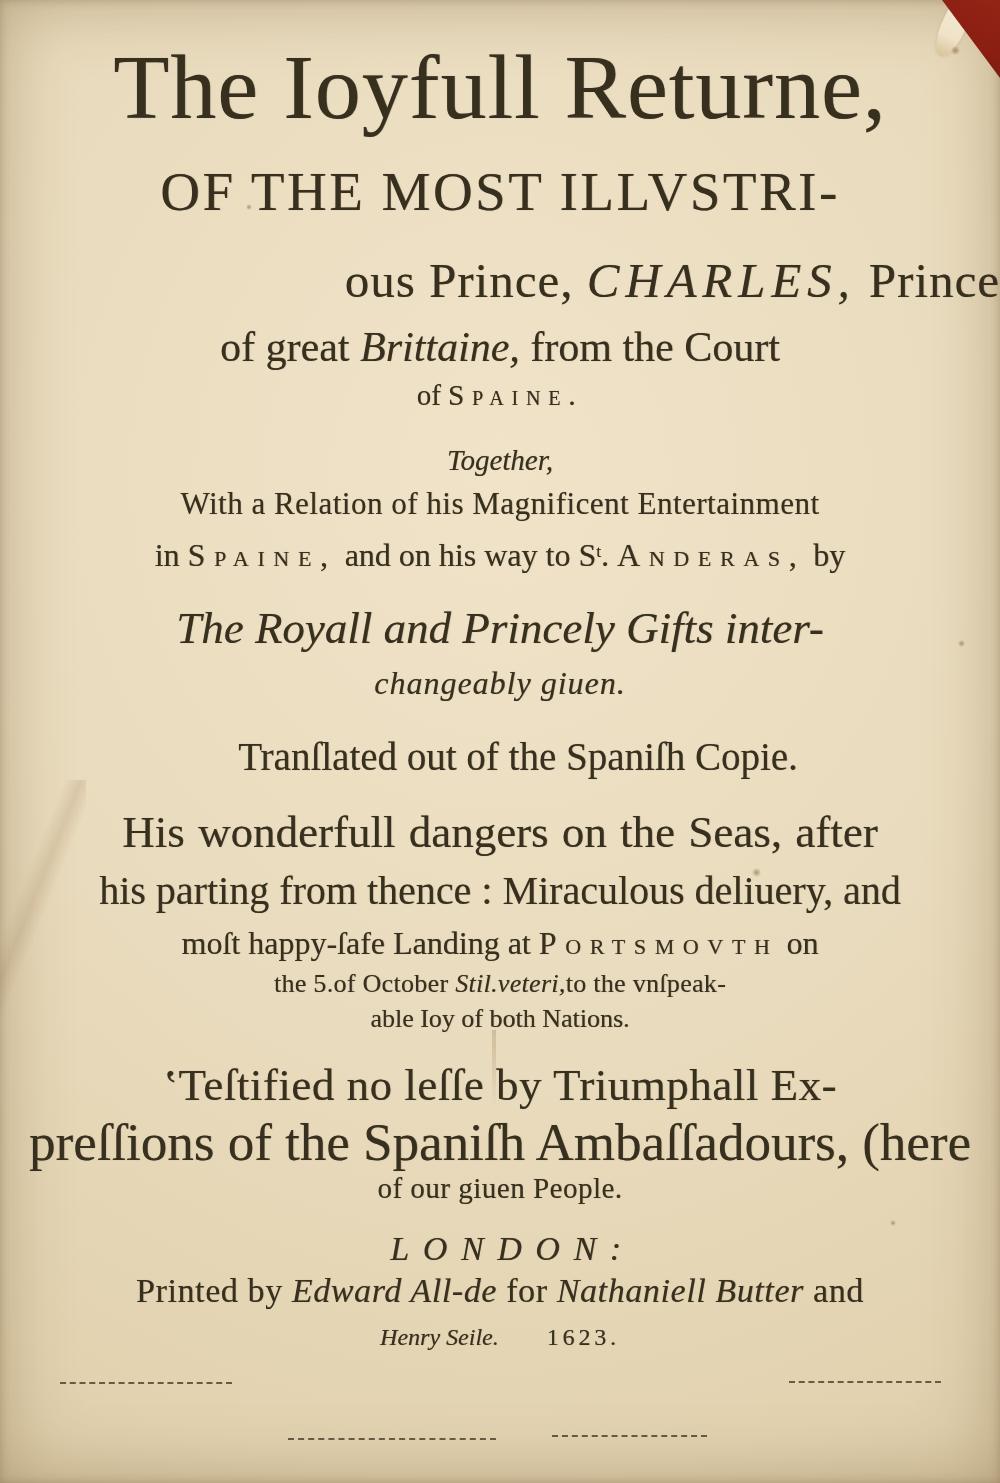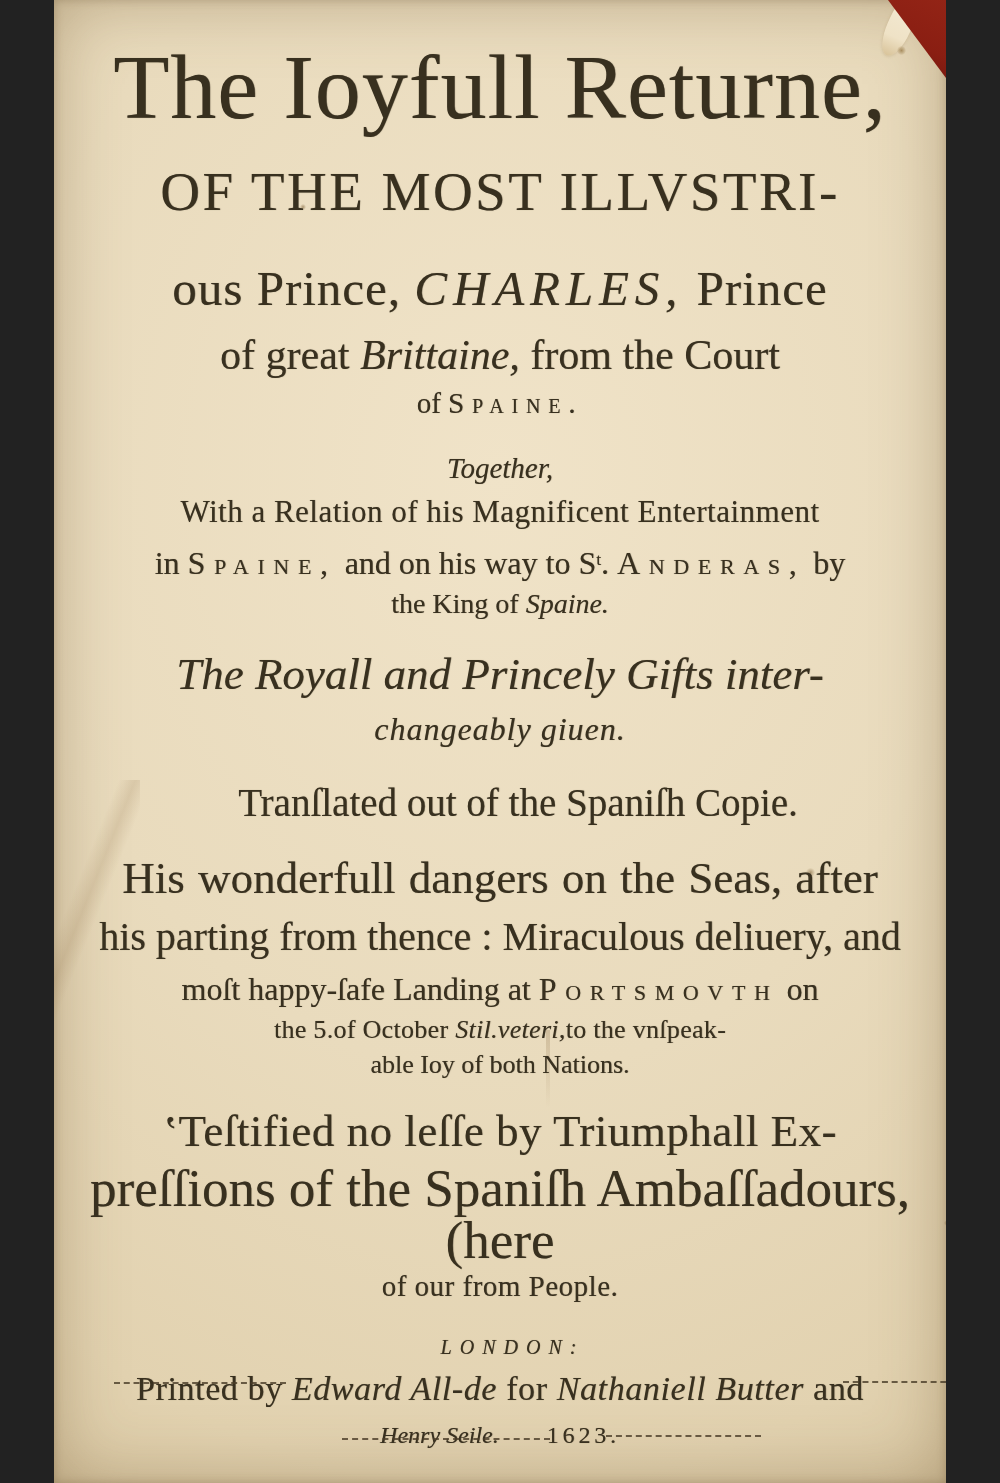--- a/index.html
+++ b/index.html
@@ -1,18 +1,18 @@
 <!DOCTYPE html>
 <html><head>
 <meta charset="utf-8">
 <style>
   html,body { margin:0; padding:0; background:#222; }
   .page {
     position:relative;
-    width:892px; height:1483px;
+    width:1000px; height:1483px;
     margin:0 auto;
     overflow:hidden;
     font-family:"Liberation Serif","DejaVu Serif",serif;
     background:
       radial-gradient(ellipse 120% 90% at 50% 32%, #f0e3c8 0%, #e9dbbd 45%, #e2d2b0 76%, #d3c09a 100%);
     box-shadow: inset 0 0 70px rgba(110,85,45,.38), inset 0 0 10px rgba(90,70,40,.30);
     color:var(--ink,#38301f);
   }
   
   .text-block { position:relative; z-index:2; padding-top:30px; }
@@ -25,40 +25,40 @@
   .seg-r   { }
   .seg-i   { font-style:italic; }
   .seg-ic  { font-style:italic; letter-spacing:.12em; }
   .seg-isp { font-style:italic; letter-spacing:.40em; }
   .seg-sc  { font-variant:small-caps; letter-spacing:.27em; }
   .seg-sup { font-size:.55em; vertical-align:.5em; letter-spacing:0; }
   .seg-num { letter-spacing:.16em; }
 
   .l01 { font-size:92px; line-height:115px; letter-spacing:1px; }
   .l02 { font-size:55px; line-height:66px;  margin-top:14px; letter-spacing:2.5px; }
-  .l03 { font-size:49px; line-height:64px;  margin-top:32px; letter-spacing:1px; }
+  .l03 { font-size:49px; line-height:64px;  margin-top:24px; letter-spacing:1px;text-align:right; }
   .l04 { font-size:42px; line-height:56px;  margin-top:6px; }
   .l05 { font-size:29px; line-height:40px; }
   .l06 { font-size:29px; line-height:38px;  margin-top:26px; }
   .l07 { font-size:31px; line-height:50px;  letter-spacing:.5px; }
   .l08 { font-size:32px; line-height:44px; }
   .l09 { font-size:28px; line-height:38px; }
   .l10 { font-size:45px; line-height:58px;  margin-top:22px; }
   .l11 { font-size:32px; line-height:44px;  margin-top:4px; letter-spacing:1px; }
   .l12 { font-size:39px; line-height:52px;  margin-top:26px;padding-left:36px; }
   .l13 { font-size:45px; line-height:58px;  margin-top:20px; word-spacing:2px; }
   .l14 { font-size:40px; line-height:56px;  margin-top:2px; }
   .l15 { font-size:32px; line-height:44px;  margin-top:2px; }
   .l16 { font-size:26px; line-height:35px;  margin-top:1px; letter-spacing:.3px;text-align:center; }
   .l17 { font-size:26px; line-height:35px; }
   .l18 { font-size:45px; line-height:58px;  margin-top:20px; letter-spacing:.5px; }
   .l19 { font-size:53px; line-height:52px;  margin-top:2px; }
   .l20 { font-size:34px; line-height:46px; }
   .l21 { font-size:29px; line-height:40px;  letter-spacing:.5px; }
-  .l22 { font-size:20px; line-height:38px;  margin-top:22px;margin-left:25px; }
+  .l22 { font-size:34px; line-height:38px;  margin-top:22px;margin-left:25px; }
   .l23 { font-size:34px; line-height:46px;  letter-spacing:.6px; }
   .l24 { font-size:24px; line-height:46px;  }
 
   
   .corner-triangle {
     position:absolute; top:0; right:0; width:58px; height:78px; z-index:3;
     background:linear-gradient(205deg,#932416 0%, #8a1e12 55%, #6e160d 100%);
     clip-path:polygon(0 0, 100% 0, 100% 100%);
   }
   .streak {
@@ -110,32 +110,31 @@
 
   <main class="text-block">
       <div class="line l01"><span class="seg-r">The Ioyfull Returne,</span></div>
       <div class="line l02"><span class="seg-r">OF THE MOST ILLVSTRI-</span></div>
       <div class="line l03"><span class="seg-r">ous Prince, </span><span class="seg-ic">CHARLES,</span><span class="seg-r"> Prince</span></div>
       <div class="line l04"><span class="seg-r">of great </span><span class="seg-i">Brittaine,</span><span class="seg-r"> from the Court</span></div>
       <div class="line l05"><span class="seg-r">of </span><span class="seg-sc">Spaine.</span></div>
       <div class="line l06"><span class="seg-i">Together,</span></div>
       <div class="line l07"><span class="seg-r">With a Relation of his Magnificent Entertainment</span></div>
       <div class="line l08"><span class="seg-r">in </span><span class="seg-sc">Spaine,</span><span class="seg-r"> and on his way to S</span><span class="seg-sup">t</span><span class="seg-r">. </span><span class="seg-sc">Anderas,</span><span class="seg-r"> by</span></div>
-      <div class="line l09"><span class="seg-r">the King of </span><span class="seg-i">Spaine.</span></div>
       <div class="line l10"><span class="seg-i">The Royall and Princely Gifts inter-</span></div>
       <div class="line l11"><span class="seg-i">changeably giuen.</span></div>
       <div class="line l12"><span class="seg-r">Tranſlated out of the Spaniſh Copie.</span></div>
       <div class="line l13"><span class="seg-r">His wonderfull dangers on the Seas, after</span></div>
       <div class="line l14"><span class="seg-r">his parting from thence : Miraculous deliuery, and</span></div>
       <div class="line l15"><span class="seg-r">moſt happy-ſafe Landing at </span><span class="seg-sc">Portsmovth</span><span class="seg-r"> on</span></div>
       <div class="line l16"><span class="seg-r">the 5.of October </span><span class="seg-i">Stil.veteri,</span><span class="seg-r">to the vnſpeak-</span></div>
       <div class="line l17"><span class="seg-r">able Ioy of both Nations.</span></div>
       <div class="line l18"><span class="seg-r">‛Teſtified no leſſe by Triumphall Ex-</span></div>
       <div class="line l19"><span class="seg-r">preſſions of the Spaniſh Ambaſſadours, (here</span></div>
-      <div class="line l21"><span class="seg-r">of our from People.</span></div>
+      <div class="line l21"><span class="seg-r">of our giuen People.</span></div>
       <div class="line l22"><span class="seg-isp">LONDON:</span></div>
       <div class="line l23"><span class="seg-r">Printed by </span><span class="seg-i">Edward All-de</span><span class="seg-r"> for </span><span class="seg-i">Nathaniell Butter</span><span class="seg-r"> and</span></div>
       <div class="line l24"><span class="seg-i">Henry Seile.</span><span class="seg-r">  </span><span class="seg-num">1623.</span></div>
     </main>
 
   <div class="dashline ul-a"></div>
   <div class="dashline ul-b"></div>
   <div class="dashline ul-c"></div>
   <div class="dashline ul-d"></div>
 

